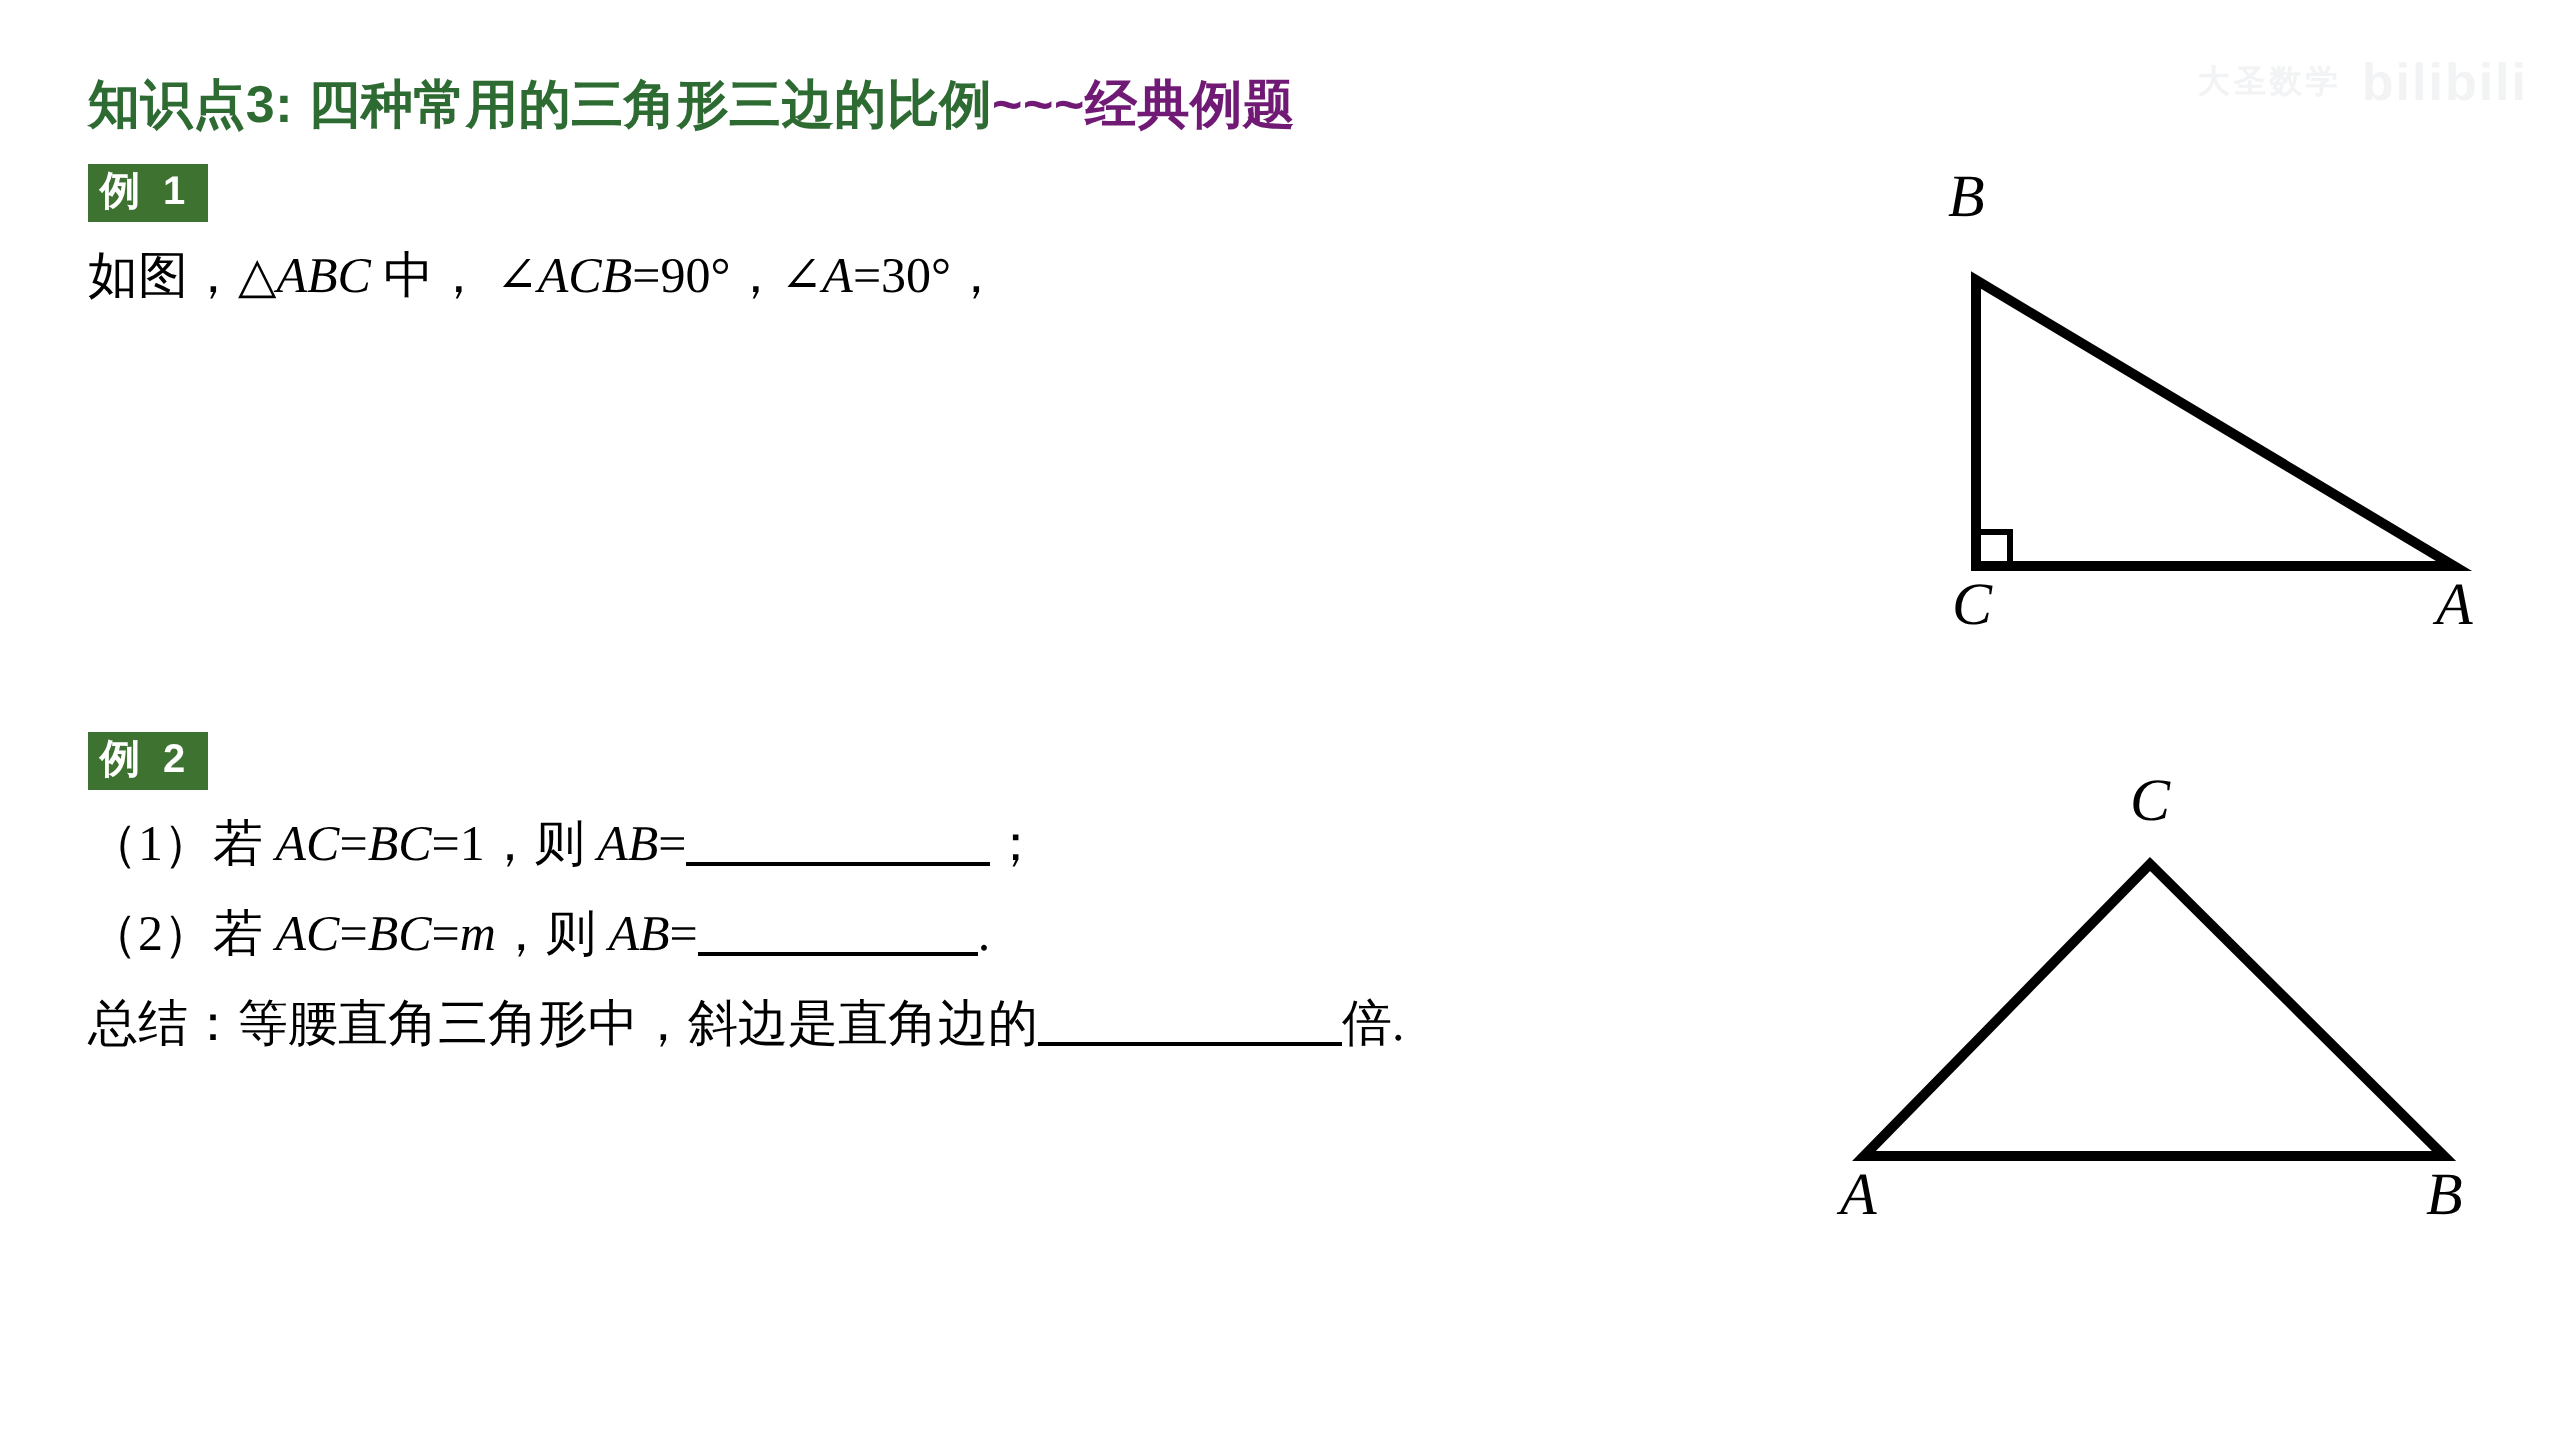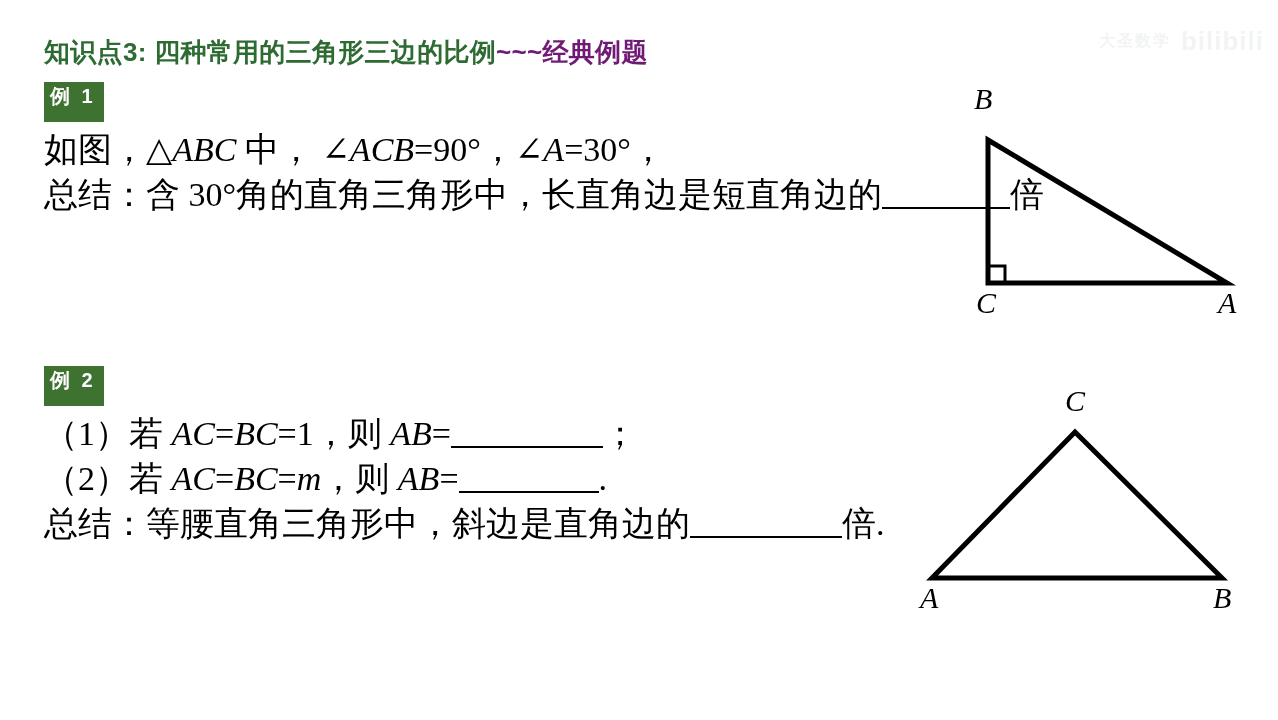--- a/index.html
+++ b/index.html
@@ -59,32 +59,32 @@
 
   
   .badge {
     display: inline-block;
     background: #3e7230;
     color: #ffffff;
     font-family: "Liberation Sans", "DejaVu Sans", sans-serif;
     font-weight: bold;
     font-size: 20px;
     line-height: 24px;
-    padding: 2px 8px 14px 6px;
+    padding: 2px 8px 3px 6px;
     letter-spacing: 3px;
   }
 
   
   .block { position: absolute; }
   #example1-block { left: 44px; top: 82px; width: 920px; }
   #example2-block { left: 44px; top: 366px; width: 880px; }
 
   .line {
     font-family: "Liberation Serif", "DejaVu Serif", serif;
-    font-size: 34px;
+    font-size: 25px;
     line-height: 34px;
     white-space: nowrap;
     margin-top: 11px;
   }
   .line:first-of-type { margin-top: 9px; }
 
   .mi {
     font-style: italic;
     font-family: "Liberation Serif", "DejaVu Serif", serif;
   }
@@ -130,23 +130,20 @@
     <div>
       <span class="badge">例 1</span>
     </div>
 
     <div class="line">
       <span>如图，</span><span class="mi">△ABC</span><span> 中， </span><span class="mi">∠ACB</span><span>=90°，</span><span class="mi">∠A</span><span>=30°，</span>
     </div>
 
 
 
-    <div class="line">
-      <span>总结：含 30°角的直角三角形中，长直角边是短直角边的</span><span class="blank b-med"></span><span>倍</span>
-    </div>
   </div>
 
   <div class="figure" id="figure1">
     <svg width="320" height="250" viewBox="0 0 320 250">
       <polygon points="58,54 297,197 58,197" fill="none" stroke="#000000" stroke-width="5" stroke-linejoin="miter"></polygon>
       <polyline points="58,180 75,180 75,197" fill="none" stroke="#000000" stroke-width="3"></polyline>
     </svg>
     <span class="fig-label" style="left:44px; top:-2px;">B</span>
     <span class="fig-label" style="left:46px; top:202px;">C</span>
     <span class="fig-label" style="left:288px; top:202px;">A</span>

